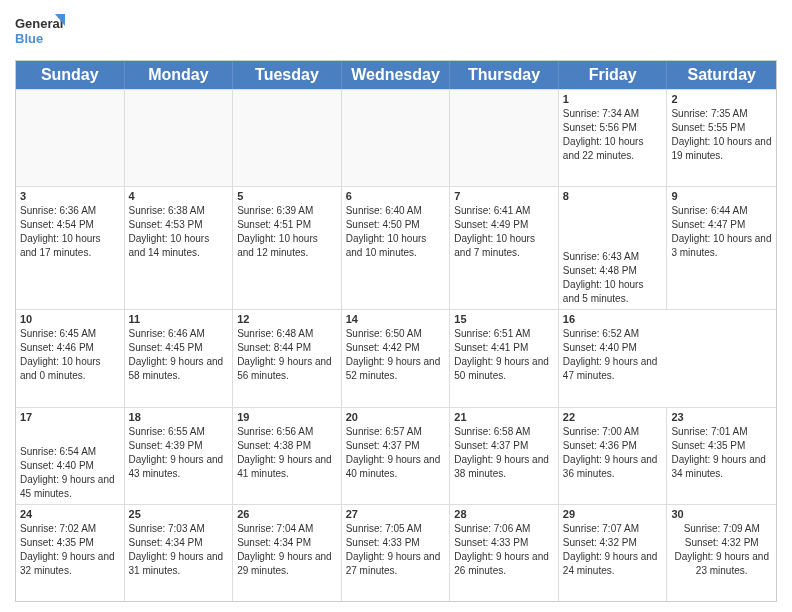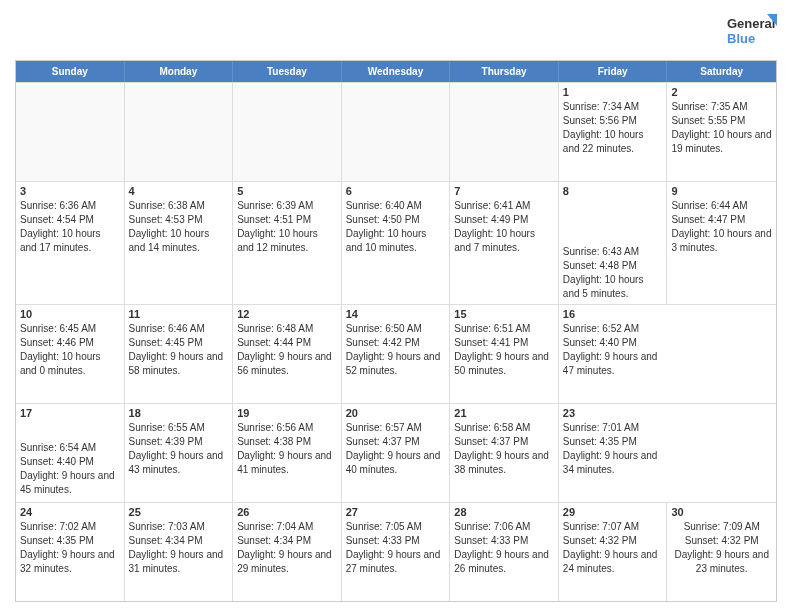--- a/index.html
+++ b/index.html
@@ -12,21 +12,21 @@
     }
     .page {
       width: 792px;
       height: 612px;
       padding: 10px 15px 10px 15px;
       display: flex;
       flex-direction: column;
     }
     .header {
       display: flex;
-      justify-content: flex-end;
+      justify-content: flex-start;
       align-items: flex-start;
       margin-bottom: 8px;
     }
     .logo {
       display: flex;
       align-items: center;
       gap: 4px;
     }
     .title-block {
       text-align: right;
@@ -47,21 +47,21 @@
       flex-direction: column;
       border: 1px solid #ccc;
     }
     .cal-header {
       display: grid;
       grid-template-columns: repeat(7, 1fr);
       background: #4a7fc1;
     }
     .cal-header-cell {
       color: white;
-      font-size: 10px;
+      font-size: 16px;
       font-weight: bold;
       text-align: center;
       padding: 5px 2px;
       border-right: 1px solid #6090cc;
     }
     .cal-header-cell:last-child {
       border-right: none;
     }
     .cal-body {
       flex: 1;
@@ -203,21 +203,21 @@
           </div>
           <div class="cal-cell">
             <span class="day-num">11</span>
             <div class="day-info" style="white-space: pre-line;">Sunrise: 6:46 AM
 Sunset: 4:45 PM
 Daylight: 9 hours and 58 minutes.</div>
           </div>
           <div class="cal-cell">
             <span class="day-num">12</span>
             <div class="day-info" style="white-space: pre-line;">Sunrise: 6:48 AM
-Sunset: 4:44 PM
+Sunset: 8:44 PM
 Daylight: 9 hours and 56 minutes.</div>
           </div>
           <div class="cal-cell">
             <span class="day-num">14</span>
             <div class="day-info" style="white-space: pre-line;">Sunrise: 6:50 AM
 Sunset: 4:42 PM
 Daylight: 9 hours and 52 minutes.</div>
           </div>
           <div class="cal-cell">
             <span class="day-num">15</span>
@@ -255,20 +255,26 @@
             <span class="day-num">20</span>
             <div class="day-info" style="white-space: pre-line;">Sunrise: 6:57 AM
 Sunset: 4:37 PM
 Daylight: 9 hours and 40 minutes.</div>
           </div>
           <div class="cal-cell">
             <span class="day-num">21</span>
             <div class="day-info" style="white-space: pre-line;">Sunrise: 6:58 AM
 Sunset: 4:37 PM
 Daylight: 9 hours and 38 minutes.</div>
+          </div>
+          <div class="cal-cell">
+            <span class="day-num">22</span>
+            <div class="day-info" style="white-space: pre-line;">Sunrise: 7:00 AM
+Sunset: 4:36 PM
+Daylight: 9 hours and 36 minutes.</div>
           </div>
           <div class="cal-cell">
             <span class="day-num">23</span>
             <div class="day-info" style="white-space: pre-line;">Sunrise: 7:01 AM
 Sunset: 4:35 PM
 Daylight: 9 hours and 34 minutes.</div>
           </div>
         </div>
         <div class="cal-row">
           <div class="cal-cell">

